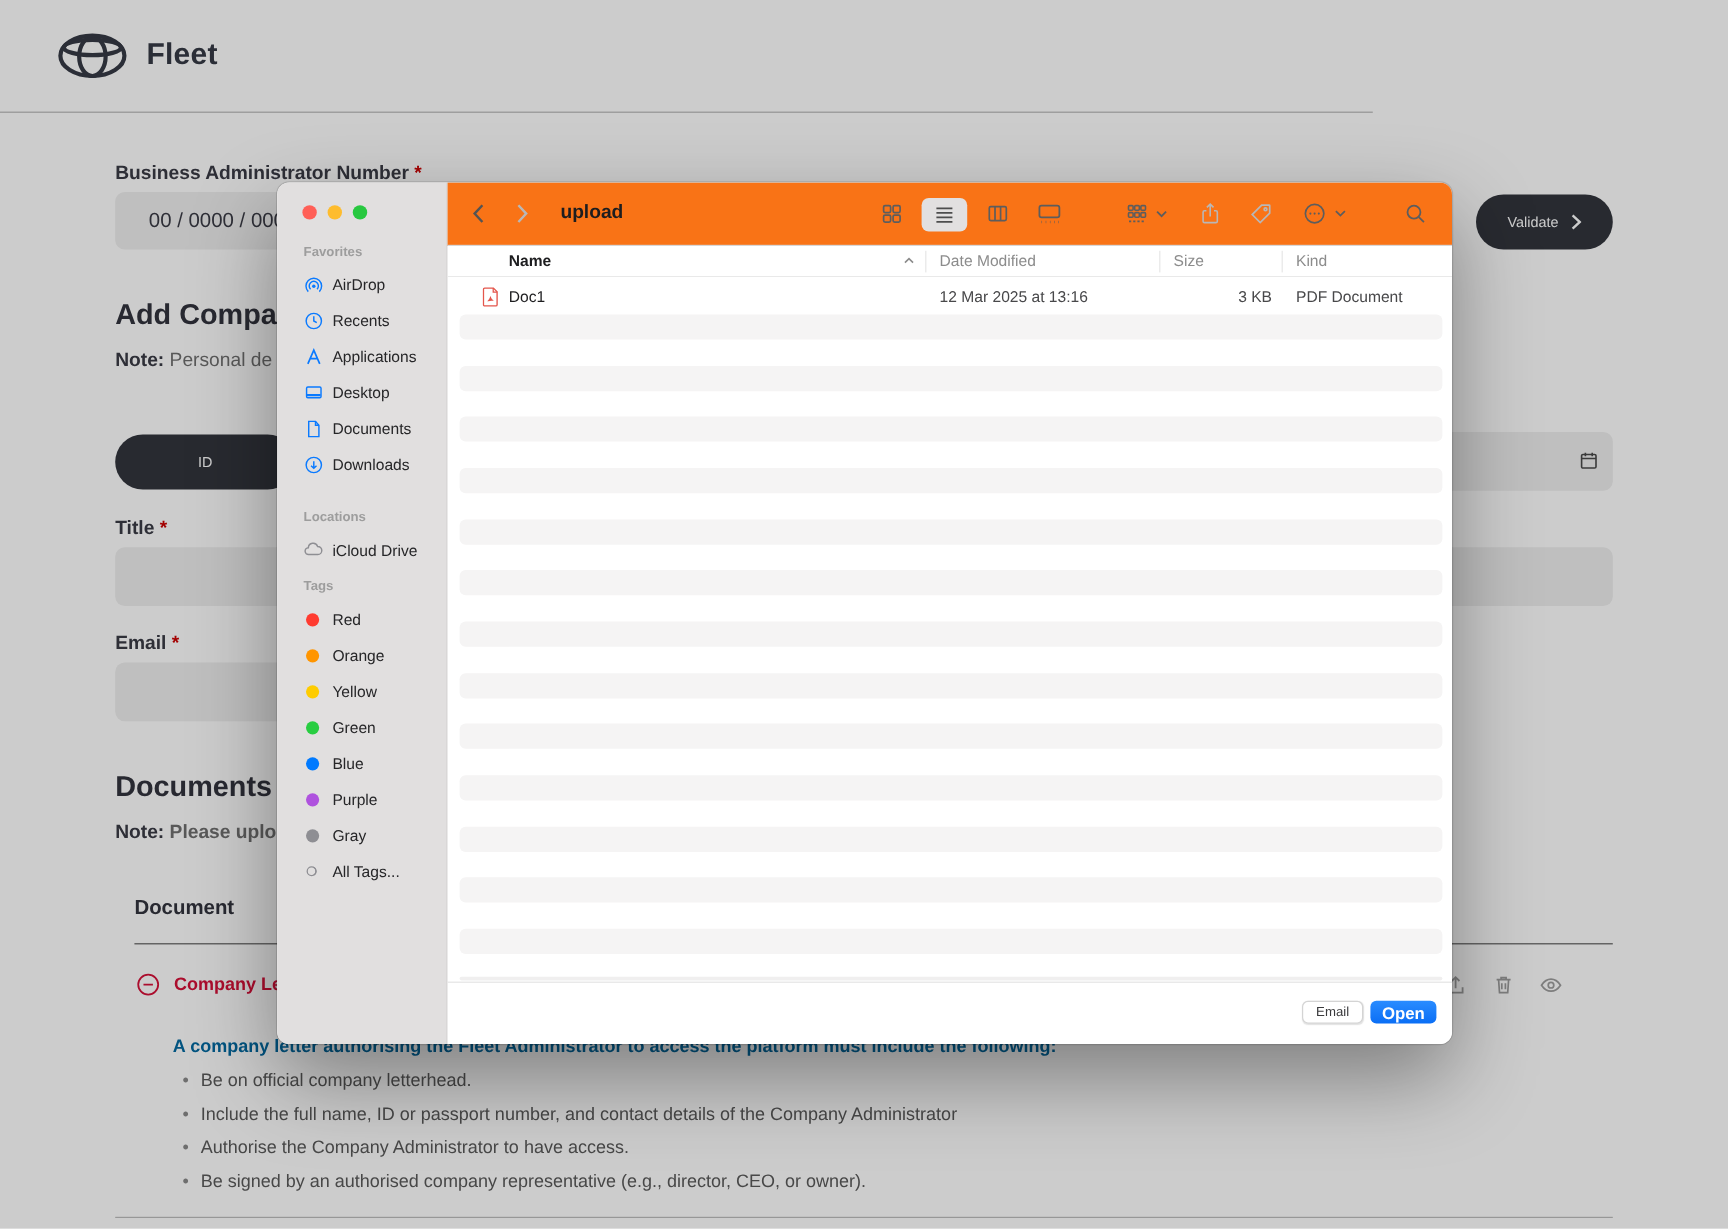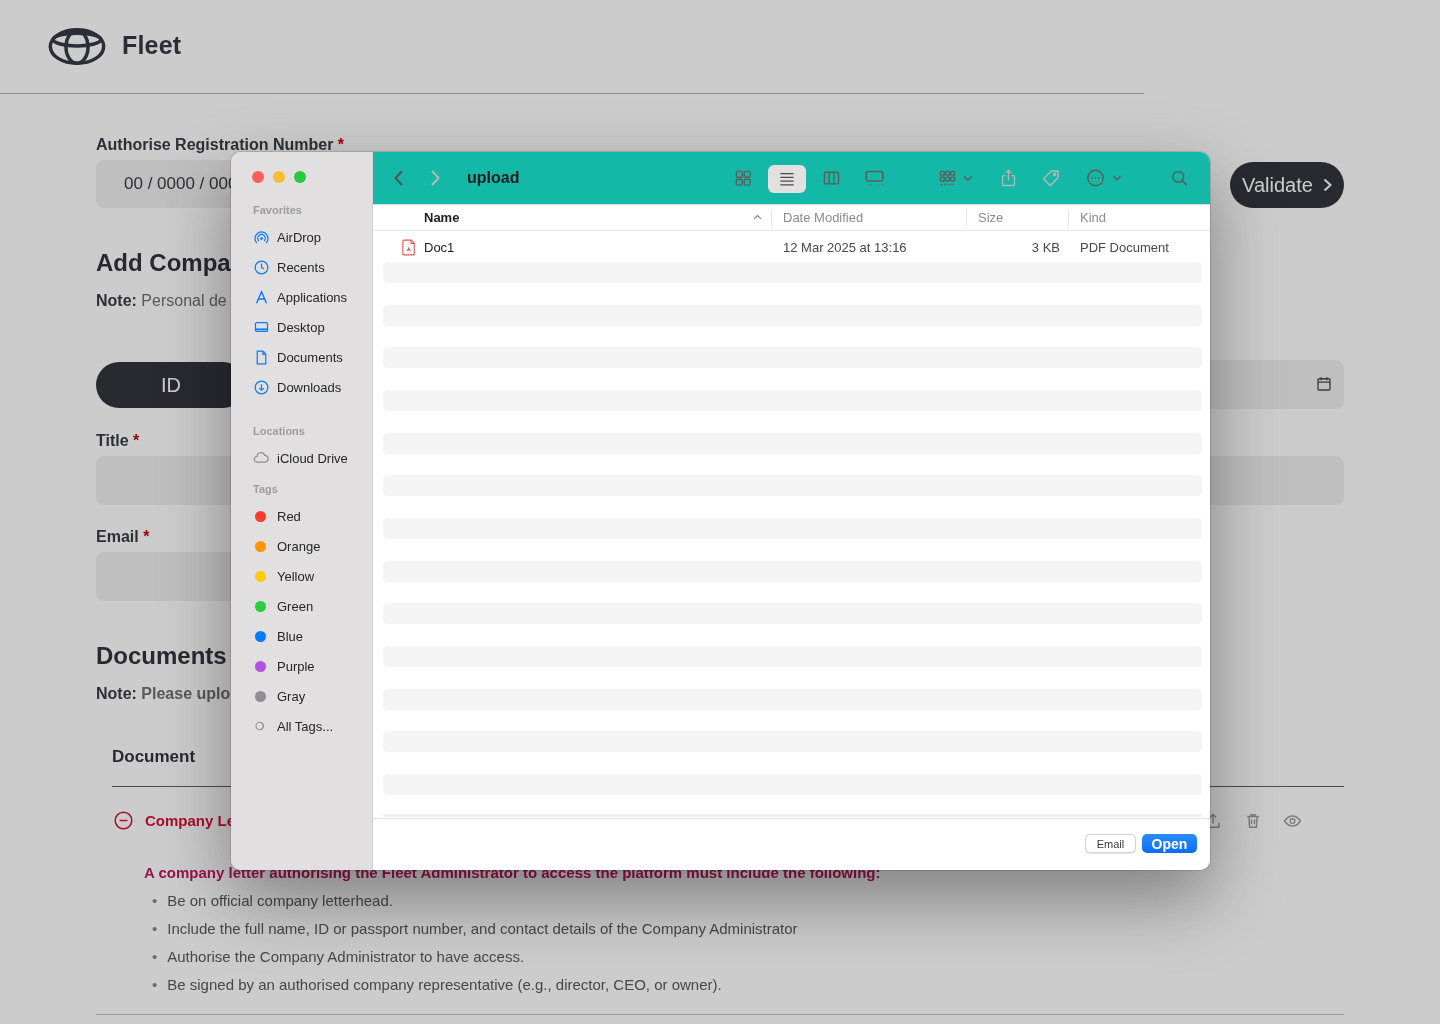--- a/index.html
+++ b/index.html
@@ -7,42 +7,42 @@
   body { font-family:"Liberation Sans", sans-serif; background:#fff; position:relative; }
   .abs { position:absolute; }
 
   
   .page { position:absolute; inset:0; background:#fff; z-index:1; }
   .site-header { position:absolute; left:0; top:0; width:1144px; height:94px; background:#fff; border-bottom:1px solid #b9b9b9; }
   .brand-text { position:absolute; left:122px; top:31px; font-size:25px; font-weight:700; color:#363a45; letter-spacing:.2px; }
   .fld-label { font-size:16px; font-weight:700; color:#3a3b45; }
   .req { color:#cc0000; font-weight:700; }
   .inp { background:#efefef; border-radius:8px; }
-  .dark-pill { background:#32353d; border-radius:24px; color:#fff; display:flex; align-items:center; justify-content:center; font-size:20px; }
+  .dark-pill { background:#32353d; border-radius:24px; color:#fff; display:flex; align-items:center; justify-content:center; font-size:12px; }
   .h2 { font-size:24px; font-weight:700; color:#33343e; }
   .note { font-size:16px; color:#707070; }
   .note b { color:#3a3b45; }
   .bullet { font-size:15px; color:#5a5a5a; }
   .bullet .dot { color:#8a8a8a; margin-right:10px; }
 
   
   .overlay { position:absolute; inset:0; background:rgba(0,0,0,0.2); z-index:2; }
 
   
   .dialog { position:absolute; left:231px; top:152px; width:979px; height:718px; z-index:3;
             border-radius:10px; overflow:hidden; background:#fff;
             box-shadow:0 0 0 1px rgba(0,0,0,0.12), 0 28px 70px rgba(0,0,0,0.38); }
   .sidebar { position:absolute; left:0; top:0; width:142px; height:718px; background:#e1dfdf; border-right:1px solid #d4d2d2; padding-top:52px; }
   .traffic { position:absolute; top:19px; width:12px; height:12px; border-radius:50%; }
   .sb-head { font-size:11px; font-weight:700; color:#9d9d9d; padding-left:22px; height:18px; }
   .sb-item { height:30px; display:flex; align-items:center; padding-left:21px; font-size:13px; color:#262628; gap:7px; }
   .sb-item .sbic { width:18px; height:18px; display:flex; align-items:center; justify-content:center; color:#0a7aff; flex:0 0 18px; }
   .tagdot { width:11px; height:11px; border-radius:50%; margin:0 4px 0 3px; flex:0 0 11px; }
   .main { position:absolute; left:142px; top:0; right:0; bottom:0; }
-  .toolbar { position:absolute; left:0; top:0; right:0; height:53px; background:#14b8a6; border-bottom:1px solid #d8d6d6; }
+  .toolbar { position:absolute; left:0; top:0; right:0; height:53px; background:#f97316; border-bottom:1px solid #d8d6d6; }
   .tb-ic { position:absolute; top:50%; transform:translateY(-50%); color:#5d5d5d; display:flex; align-items:center; }
   .tb-ic.dis { color:#b9b7b7; }
   .colhdr { position:absolute; left:0; top:53px; right:0; height:26px; background:#fff; border-bottom:1px solid #e9e9e9; font-size:13px; color:#8c8c8c; }
   .colhdr .cname { color:#1d1d1f; font-weight:700; }
   .cdiv { position:absolute; top:4px; height:18px; width:1px; background:#e6e6e6; }
   .list { position:absolute; left:0; top:79px; right:0; height:587px; background:#fff; }
   .stripe { position:absolute; left:10px; right:8px; height:21px; border-radius:5px; background:#f5f4f4; }
   .filerow { position:absolute; left:0; right:0; top:5px; height:24px; font-size:13px; color:#48484a; }
   .filerow .fname { color:#1d1d1f; }
   .dfooter { position:absolute; left:0; right:0; bottom:0; height:52px; background:#fff; border-top:1px solid #e4e4e4; }
@@ -64,21 +64,21 @@
       <svg width="58" height="39" viewBox="0 0 100 66" fill="none" stroke="#363a45">
         <ellipse cx="50" cy="33" rx="46" ry="29" stroke-width="6"></ellipse>
         <ellipse cx="50" cy="34" rx="19" ry="28" stroke-width="6"></ellipse>
         <ellipse cx="50" cy="21" rx="41" ry="11" stroke-width="6"></ellipse>
       </svg>
     </span>
     <div class="brand-text">Fleet</div>
   </div>
 
   <div class="abs fld-label" style="left:96px; top:136px;">
-    <span>Authorise Registration Number</span> <span class="req">*</span>
+    <span>Business Administrator Number</span> <span class="req">*</span>
   </div>
   <div class="abs inp" style="left:96px; top:160px; width:360px; height:48px; display:flex; align-items:center; padding-left:28px; font-size:17px; color:#3a3b45;">
     <span>00 / 0000 / 0000</span>
   </div>
 
   <div class="abs dark-pill" style="left:1230px; top:162px; width:114px; height:46px; gap:10px;">
     <span>Validate</span>
     <span>
       <svg width="9" height="14" viewBox="0 0 9 14" fill="none" stroke="#fff" stroke-width="2">
           <path d="M1.5 1.5 7.5 7l-6 5.5"></path>
@@ -141,21 +141,21 @@
       <path d="M5 6.5h14M9.5 6.5V4.5h5v2M7 6.5l.9 13h8.2l.9-13M10.2 10v6M13.8 10v6"></path>
     </svg>
   </span>
   <span class="abs" style="left:1282px; top:811px; color:#9e9e9e;">
     <svg width="21" height="20" viewBox="0 0 24 24" fill="none" stroke="currentColor" stroke-width="1.7">
       <path d="M2.5 12S6.5 6 12 6s9.5 6 9.5 6-4 6-9.5 6-9.5-6-9.5-6z"></path>
         <circle cx="12" cy="12" r="2.8"></circle>
     </svg>
   </span>
 
-  <div class="abs" style="left:144px; top:864px; font-size:15px; font-weight:700; color:#be185d;">A company letter authorising the Fleet Administrator to access the platform must include the following:</div>
+  <div class="abs" style="left:144px; top:864px; font-size:15px; font-weight:700; color:#0369a1;">A company letter authorising the Fleet Administrator to access the platform must include the following:</div>
   <div class="abs bullet" style="left:152px; top:892px;"><span class="dot">•</span><span>Be on official company letterhead.</span></div>
   <div class="abs bullet" style="left:152px; top:920px;"><span class="dot">•</span><span>Include the full name, ID or passport number, and contact details of the Company Administrator</span></div>
   <div class="abs bullet" style="left:152px; top:948px;"><span class="dot">•</span><span>Authorise the Company Administrator to have access.</span></div>
   <div class="abs bullet" style="left:152px; top:976px;"><span class="dot">•</span><span>Be signed by an authorised company representative (e.g., director, CEO, or owner).</span></div>
   <div class="abs" style="left:96px; top:1014px; width:1248px; height:1px; background:#bdbdbd;"></div>
 </div>
 
 <div class="overlay"></div>
 
 <div class="dialog">

